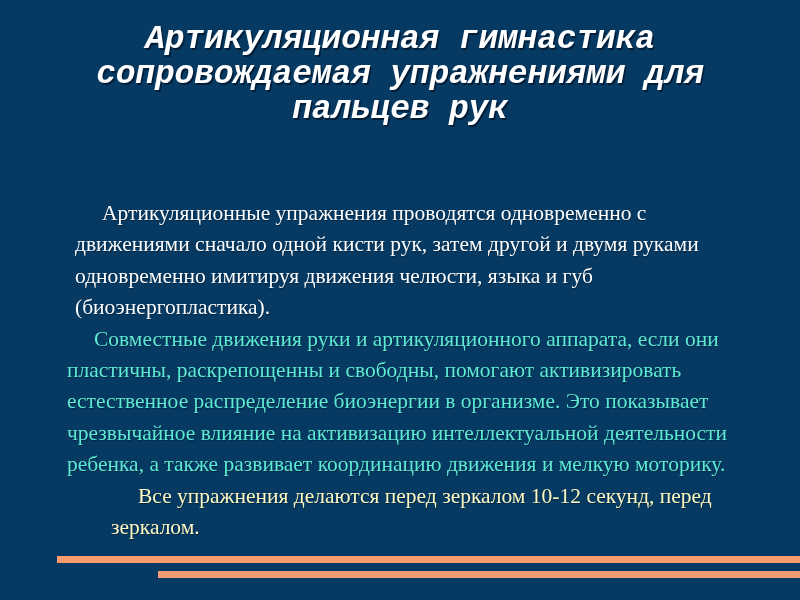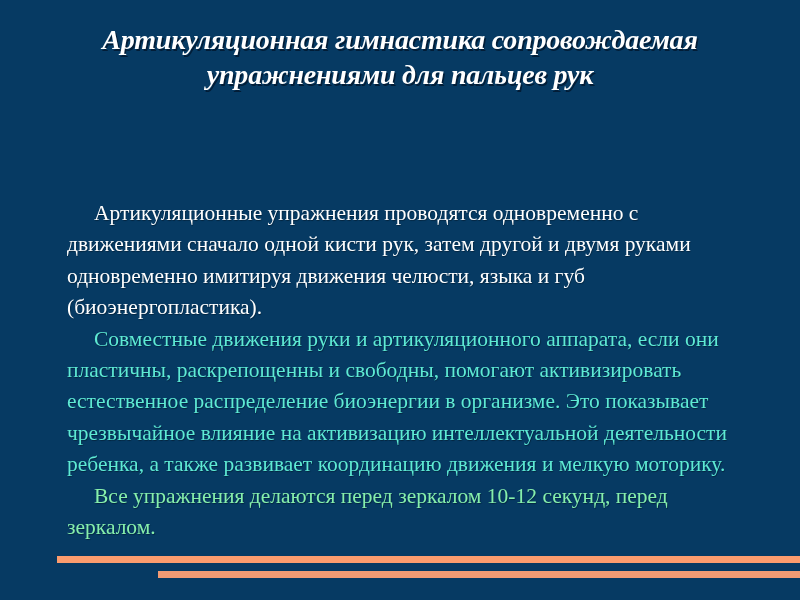--- a/index.html
+++ b/index.html
@@ -24,24 +24,24 @@
 
   
   #title-block {
     position: absolute;
     left: 40px;
     top: 22px;
     width: 720px;
     text-align: center;
   }
   #title-text {
-    font-family: Liberation Serif, serif;
+    font-family: Liberation Mono, monospace;
     font-weight: bold;
     font-style: italic;
-    font-size: 28px;
+    font-size: 33px;
     line-height: 35px;
     color: #ffffff;
     letter-spacing: -0.2px;
     text-shadow: 1.5px 1.5px 0px rgba(2, 20, 40, 0.75);
     white-space: pre-line;
     margin: 0;
   }
 
   
   #body-block {
@@ -82,21 +82,21 @@
 </head>
 <body>
 
 <div id="slide" style="background: rgb(6, 58, 99);">
 
   <div id="title-block">
     <h1 id="title-text" style="color: rgb(255, 255, 255);">Артикуляционная гимнастика сопровождаемая упражнениями для пальцев рук</h1>
   </div>
 
   <div id="body-block">
-    <p class="para" style="color: rgb(255, 255, 255);">Артикуляционные упражнения проводятся одновременно с движениями сначало одной кисти рук, затем другой и двумя руками одновременно имитируя движения челюсти, языка и губ (биоэнергопластика).</p>
+    <p class="para" style="color: rgb(255, 255, 255); margin-left: 8px;">Артикуляционные упражнения проводятся одновременно с движениями сначало одной кисти рук, затем другой и двумя руками одновременно имитируя движения челюсти, языка и губ (биоэнергопластика).</p>
     <p class="para" style="color: #5eead4;">Совместные движения руки и артикуляционного аппарата, если они пластичны, раскрепощенны и свободны, помогают активизировать естественное распределение биоэнергии в организме. Это показывает чрезвычайное влияние на активизацию интеллектуальной деятельности ребенка, а также развивает координацию движения и мелкую моторику.</p>
-    <p class="para" style="color: #86efac;">Все упражнения делаются перед зеркалом 10-12 секунд, перед зеркалом.</p>
+    <p class="para" style="color: #fef9c3; margin-left: 44px;">Все упражнения делаются перед зеркалом 10-12 секунд, перед зеркалом.</p>
   </div>
 
   <div id="bar-top" style="background: rgb(251, 156, 110);"></div>
   <div id="bar-bottom" style="background: rgb(242, 155, 116);"></div>
 
 </div>
 
 </body></html>

